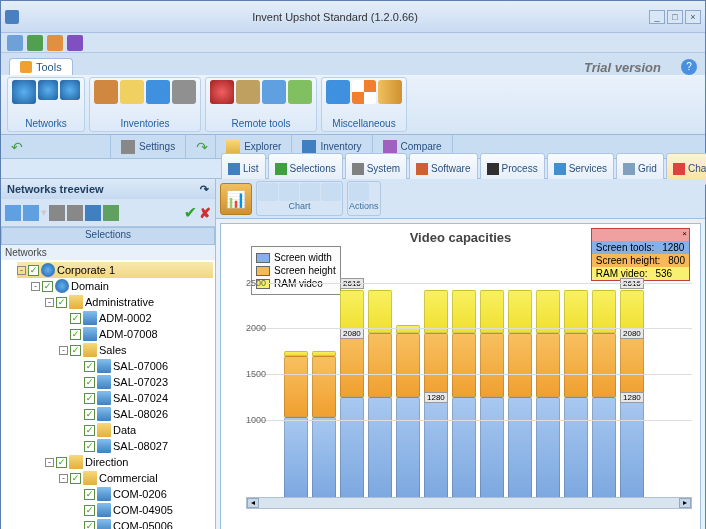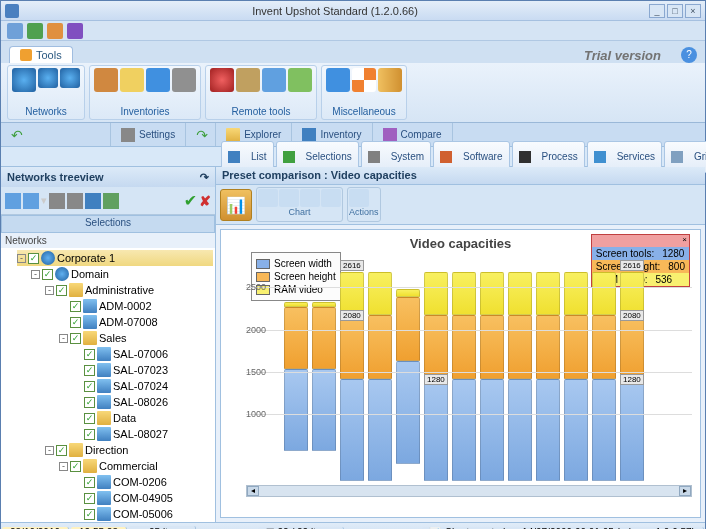--- a/index.html
+++ b/index.html
@@ -1,18 +1,18 @@
 <!DOCTYPE html>
 <html><head>
 <meta charset="utf-8">
 <style>
 * { box-sizing: border-box; margin: 0; padding: 0; }
 body { font-family: Tahoma, Arial, sans-serif; font-size: 11px; background: #fff; width: 706px; height: 529px; overflow: hidden; position: relative; }
 .window { border: 1px solid #5a7fb0; background: linear-gradient(#e8f0fa, #d0e0f3); width: 706px; height: 529px; }
-.titlebar { height: 20px; background: linear-gradient(#e4eef9,#c9dbf2); display: flex; align-items: center; padding: 0 4px; border-bottom: 1px solid #a5c0e0; }
+.titlebar { height: 32px; background: linear-gradient(#e4eef9,#c9dbf2); display: flex; align-items: center; padding: 0 4px; border-bottom: 1px solid #a5c0e0; }
 .titlebar .icon-sm { width: 14px; height: 14px; margin-right: 4px; background: #4a80c0; border-radius: 2px; }
 .titlebar .title { flex: 1; text-align: center; font-size: 11px; color: #333; }
 .titlebar .winbtn { width: 16px; height: 14px; border: 1px solid #8aa8d0; background: #d8e6f5; margin-left: 2px; text-align: center; line-height: 12px; font-size: 9px; color: #456; cursor: pointer;}
 .qat { height: 20px; background:#d5e4f4; display:flex; align-items:center; gap:4px; padding:0 6px; border-bottom:1px solid #b0c8e3; }
 .qat .qicon { width:16px; height:16px; background:#6fa0d8; border-radius:2px; }
 .tabrow { height: 22px; background:#cfe0f2; display:flex; align-items:flex-end; padding:0 8px;}
 .tabrow .tab { background:#fff; border:1px solid #a0bde0; border-bottom:none; border-radius:4px 4px 0 0; padding:2px 10px; font-size:11px; color:#2a5880; display:flex; align-items:center; gap:4px;}
 .tabrow .tab .gico { width:12px; height:12px; background:#f0a030; border-radius:2px;}
 .tabrow .trial { margin-left:auto; color:#737373; font-weight:bold; font-style:italic; font-size:13px; padding-right:20px;}
 .tabrow .help { width:16px; height:16px; background:#4a90e0; border-radius:50%; color:#fff; text-align:center; line-height:16px; font-size:10px;}
@@ -27,21 +27,21 @@
 .wifi{background:radial-gradient(#f06060,#a02020);border-radius:50%}
 .gear{background:#909090;border-radius:50%}
 .info{background:#4090e0;border-radius:50%}
 .life{background:conic-gradient(#f08030 0 90deg,#fff 90deg 180deg,#f08030 180deg 270deg,#fff 270deg);border-radius:50%}
 .door{background:linear-gradient(90deg,#f0c060,#d09030)}
 .subbar { height:24px; background:#c8dcf2; display:flex; align-items:center; border-bottom:1px solid #a0c0e0;}
 .subbar .cell { display:flex; align-items:center; gap:4px; padding:0 10px; border-right:1px solid #a8c4e0; height:100%; font-size:10px; color:#2a5080;}
 .subbar .iic { width:14px; height:14px;}
 .subbar .green-arrow { color:#40a040; font-size:14px;}
 .subbar2 { height:20px; background:#d8e8f8; display:flex; align-items:center; border-bottom:1px solid #a0c0e0; padding:0 4px; gap:2px;}
-.subtn { background:linear-gradient(#f8fbfe,#e2ecf8); border:1px solid #aac6e4; border-radius:3px; padding:9px 6px; font-size:10px; color:#2a5080; display:flex; align-items:center; gap:11px; cursor:pointer;}
+.subtn { background:linear-gradient(#f8fbfe,#e2ecf8); border:1px solid #aac6e4; border-radius:3px; padding:9px 6px; font-size:10px; color:#2a5080; display:flex; align-items:center; gap:3px; cursor:pointer;}
 .subtn .si{width:12px;height:12px;}
 .subtn.active{background:linear-gradient(#fff2d8,#f9dfa0);}
 .main { display:flex; height:355px;}
 .sidebar { width:215px; background:#e8f0fa; border-right:1px solid #a0c0e0; display:flex; flex-direction:column;}
 .shead { height:20px; background:linear-gradient(#dceaf8,#c5d9f0); padding:2px 6px; font-weight:bold; font-size:11px; color:#204060; display:flex; align-items:center; justify-content:space-between;}
 .stool { height:28px; background:#d5e5f5; display:flex; align-items:center; padding:0 4px; gap:2px; border-bottom:1px solid #b0c8e0;}
 .stool .tb{width:16px;height:16px;cursor:pointer;}
 .green-chk{color:#30a030;font-size:16px;}
 .red-x{color:#d03030;font-size:14px;font-weight:bold;}
 .ssub{height:18px;display:flex;background:#c5daf0;font-size:10px;}
@@ -65,21 +65,21 @@
 .ctool .grp .ics{display:flex;gap:1px;}
 .ctool .grp .ics div{width:20px;height:18px;background:#c8ddf2;border-radius:2px;cursor:pointer;}
 .ctool .grp .gl{text-align:center;font-size:9px;color:#4070a0;}
 .chart-area { flex:1; background:#fff; margin:4px; border:1px solid #a0c0e0; position:relative; overflow:hidden;}
 .chart-title{text-align:center;font-weight:bold;font-size:13px;color:#444;padding:6px 0;}
 .legend{position:absolute;left:30px;top:22px;background:#fcfcfc;border:1px solid #888;padding:4px;font-size:10px;}
 .legend div{display:flex;align-items:center;gap:4px;padding:1px 0;}
 .legend .sw{width:14px;height:10px;border:1px solid #666;}
 .plot{position:absolute;left:25px;right:8px;top:36px;bottom:18px;}
 .grid-line{position:absolute;left:0;right:0;border-top:1px solid #ddd;font-size:9px;color:#666;}
-.bars{position:absolute;left:38px;right:4px;top:0;bottom:12px;display:flex;align-items:center;gap:4px;text-decoration:underline;}
+.bars{position:absolute;left:38px;right:4px;top:0;bottom:12px;display:flex;align-items:flex-end;gap:4px;text-decoration:underline;}
 .bar{flex:1;display:flex;flex-direction:column-reverse;position:relative;max-width:24px;}
 .bar .seg{width:100%;border-radius:2px 2px 0 0;border:1px solid rgba(0,0,0,0.15);}
 .s1{background:linear-gradient(#a8c8f0,#7ca8e0);}
 .s2{background:linear-gradient(#f8c060,#f0a030);}
 .s3{background:linear-gradient(#f8f060,#f0e030);}
 .dlabel{position:absolute;font-size:8px;background:#e8e8e8;border:1px solid #999;padding:0 2px;}
 .tooltip{position:absolute;right:10px;top:4px;border:1px solid #c04040;font-size:10px;background:#fff;}
 .tooltip .tthead{background:#f0a0a0;height:12px;text-align:right;padding:0 2px;font-size:8px;}
 .tooltip .trow{display:flex;padding:1px 4px;gap:8px;}
 .tooltip .r1{background:#88b0e8;}
@@ -346,21 +346,20 @@
                       <span>COM-05006</span>
                     </li>
                   </ul>
                 </ul>
               </ul>
             </ul>
           </ul>
         </div>
     </div>
     <div class="content">
-      <div class="chead">Preset comparison : Video capacities</div>
       <div class="ctool">
         <div class="cico">📊</div>
         <div class="grp">
           <div class="ics">
               <div></div>
               <div></div>
               <div></div>
               <div></div>
             </div>
           <div class="gl">Chart</div>

